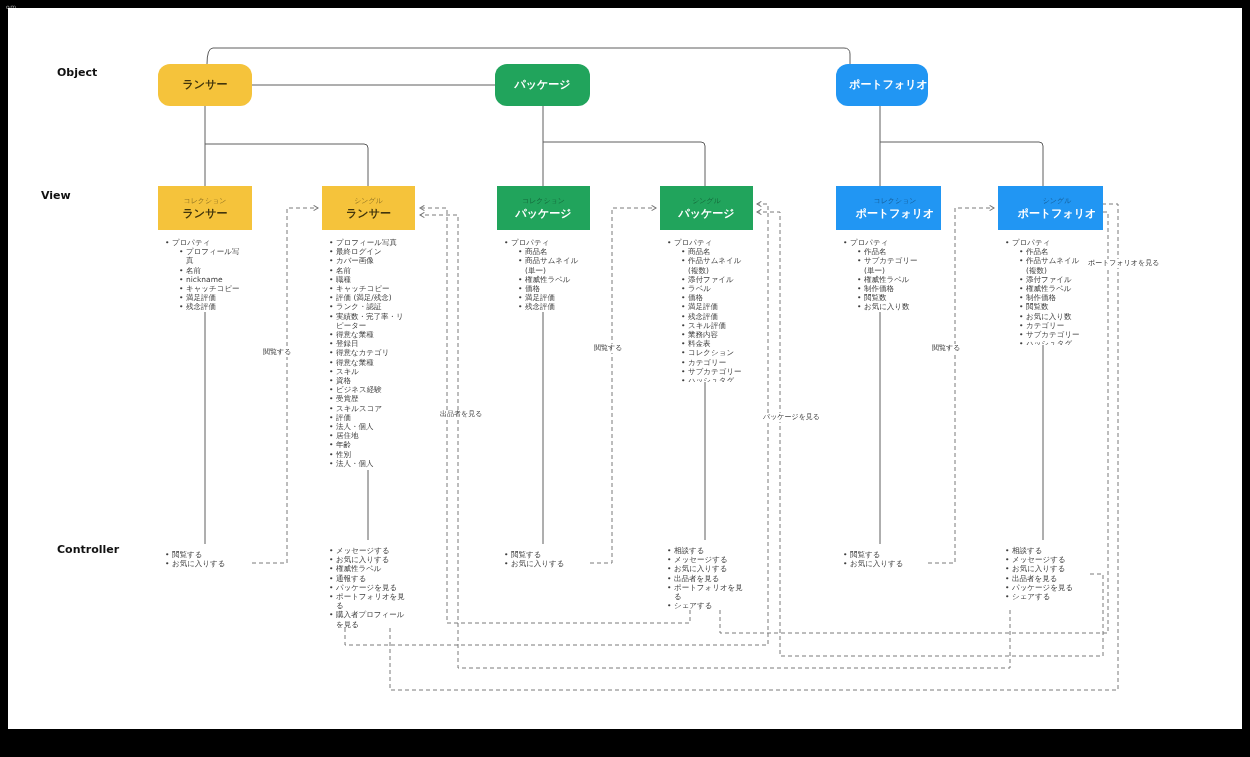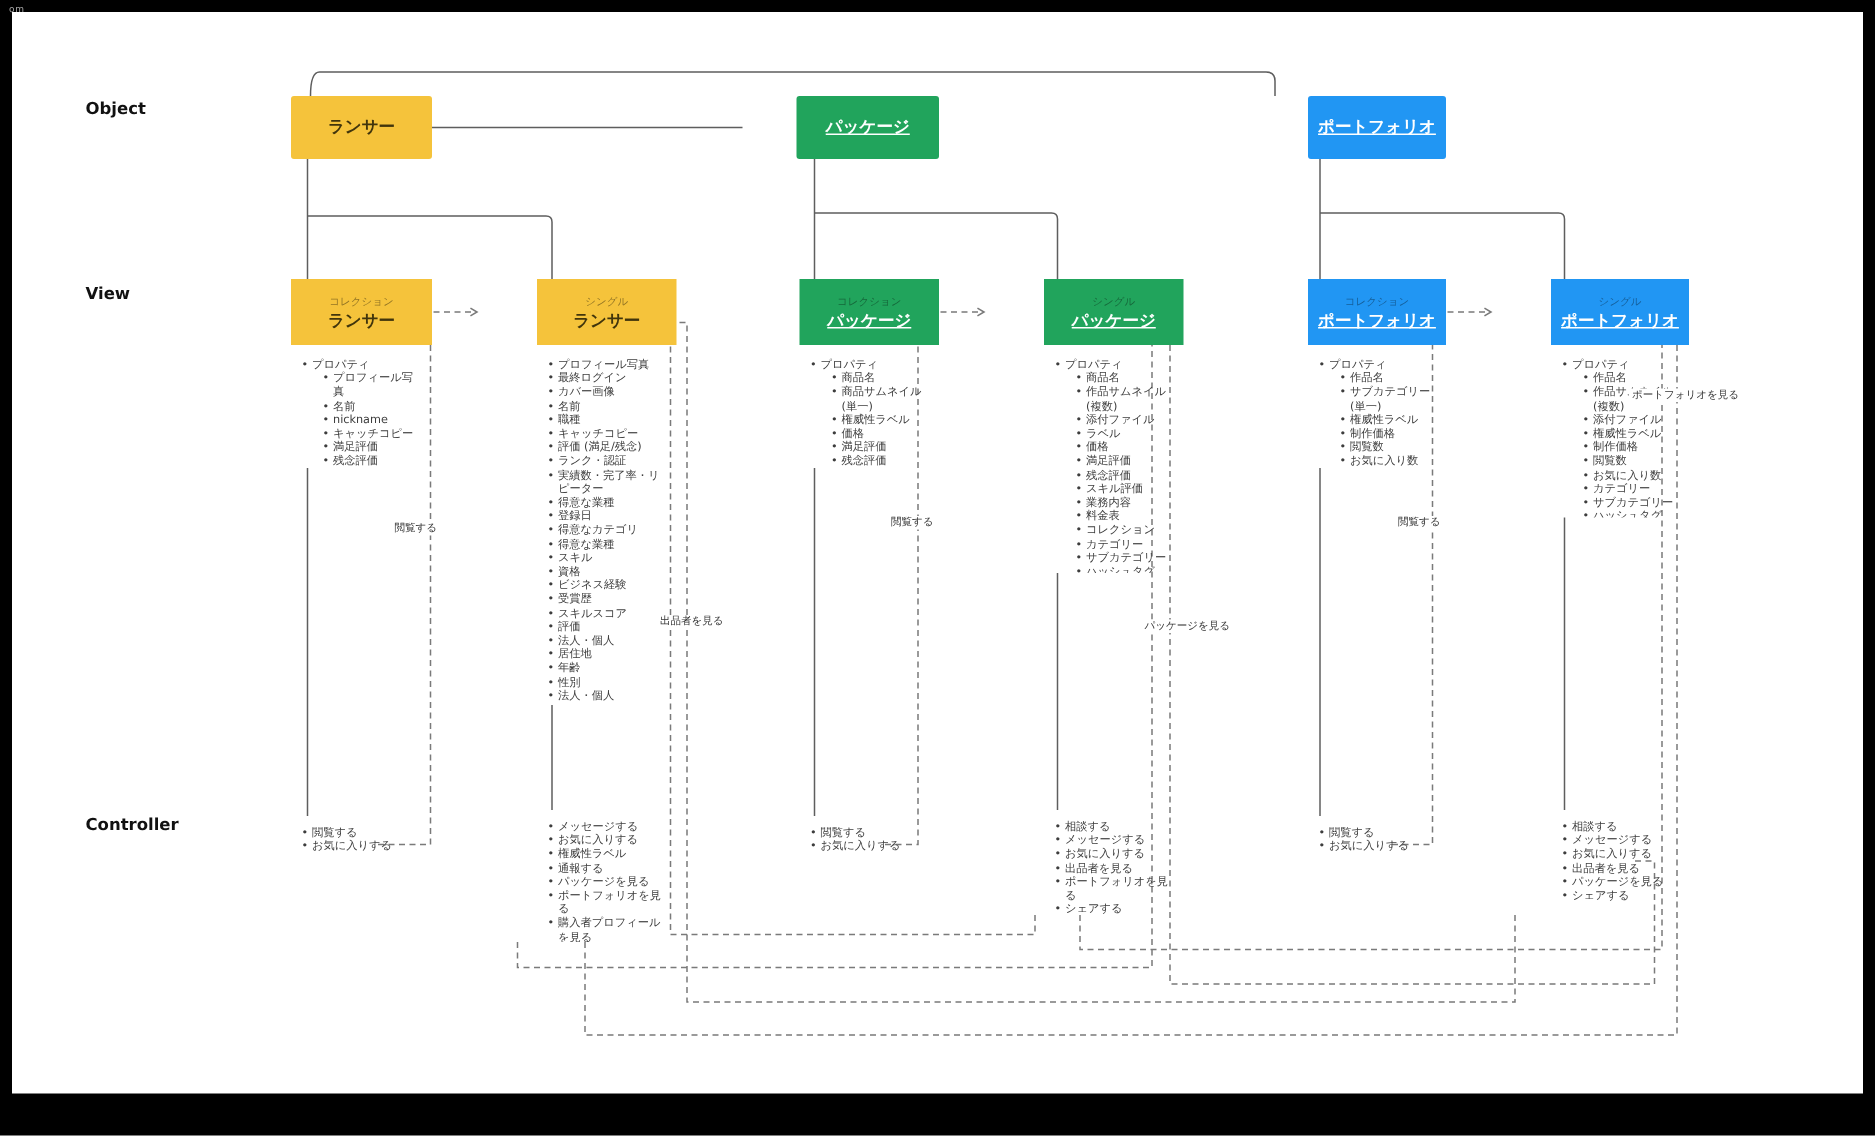--- a/index.html
+++ b/index.html
@@ -7,29 +7,29 @@
     width:1250px;height:757px;position:relative;background:#000;
     font-family:"DejaVu Sans","Liberation Sans",sans-serif;overflow:hidden;
   }
   .corner{position:absolute;left:6px;top:3px;font-size:6px;color:#aaa;letter-spacing:.5px;}
   .canvas{position:absolute;left:8px;top:8px;width:1234px;height:721px;background:#ffffff;}
   svg.wires{position:absolute;left:0;top:0;width:1250px;height:757px;z-index:1;}
   svg.wires path{fill:none;}
   svg.wires .solid{stroke:var(--line);stroke-width:1;}
   svg.wires .dash{stroke:var(--dashed);stroke-width:1;stroke-dasharray:4 3;}
   .rowlabel{position:absolute;z-index:3;font-size:11px;font-weight:bold;color:#111;}
-  .box{position:absolute;z-index:2;box-sizing:border-box;border-radius:2px;margin-left:36px;}
+  .box{position:absolute;z-index:2;box-sizing:border-box;border-radius:12px;}
   .objbox,.hdr{display:flex;flex-direction:column;align-items:center;justify-content:center;}
   .objbox .title,.hdr .title{font-size:11px;font-weight:bold;line-height:1.1;}
   .hdr .sub{font-size:7px;color:rgba(0,0,0,0.42);margin-bottom:2px;}
   .c-yellow .hdr,.c-yellow.objbox{background:var(--yellow);}
   .c-green  .hdr,.c-green.objbox {background:var(--green);}
-  .c-blue   .hdr,.c-blue.objbox  {background:var(--blue);}
+  .c-blue   .hdr,.c-blue.objbox  {background:var(--blue);padding-left:13px;}
   .c-yellow .title{color:var(--yellow-text);}
-  .c-green .title,.c-blue .title{color:#ffffff;text-decoration:underline;}
+  .c-green .title,.c-blue .title{color:#ffffff;}
   .c-green .sub,.c-blue .sub{color:rgba(0,0,0,0.38);}
   .lightbox{padding:6px 7px;overflow:hidden;}
   .lightbox ul{margin:0;padding:0;list-style:none;}
   .lightbox li{font-size:7.5px;line-height:9.2px;color:#3d3d3d;padding-left:7px;position:relative;}
   .lightbox li::before{content:"•";position:absolute;left:0;top:0;color:#3d3d3d;}
   .lightbox ul ul{margin-left:7px;}
   .edgelabel{position:absolute;z-index:3;font-size:7px;color:#333;background:#ffffff;
     padding:0 2px;white-space:nowrap;line-height:9px;}
 </style>
 </head>
@@ -66,21 +66,21 @@
   <path class="dash" marker-end="url(#arr)" d="M928,563 L955,563 L955,208 L994,208"></path>
   <path class="dash" marker-end="url(#arr)" d="M690,610 L690,623 L447,623 L447,208 L420,208"></path>
   <path class="dash" marker-end="url(#arr)" d="M1010,610 L1010,668 L458,668 L458,215 L420,215"></path>
   <path class="dash" marker-end="url(#arr)" d="M345,628 L345,645 L768,645 L768,204 L757,204"></path>
   <path class="dash" marker-end="url(#arr)" d="M1090,574 L1103,574 L1103,656 L780,656 L780,212 L757,212"></path>
   <path class="dash" marker-end="url(#arr)" d="M720,610 L720,633 L1108,633 L1108,212 L1094,212"></path>
   <path class="dash" marker-end="url(#arr)" d="M390,628 L390,690 L1118,690 L1118,204 L1094,204"></path>
 </svg>
 
 <div class="rowlabel" style="left:57px;top:66px;">Object</div>
-<div class="rowlabel" style="left:57px;top:189px;">View</div>
+<div class="rowlabel" style="left:41px;top:189px;">View</div>
 <div class="rowlabel" style="left:57px;top:543px;">Controller</div>
 
 <div class="box objbox c-yellow" style="left:158px;top:64px;width:94px;height:42px;">
   <span class="title">ランサー</span>
 </div>
 <div class="box objbox c-green" style="left:495px;top:64px;width:95px;height:42px;">
   <span class="title">パッケージ</span>
 </div>
 <div class="box objbox c-blue" style="left:836px;top:64px;width:92px;height:42px;">
   <span class="title">ポートフォリオ</span>

